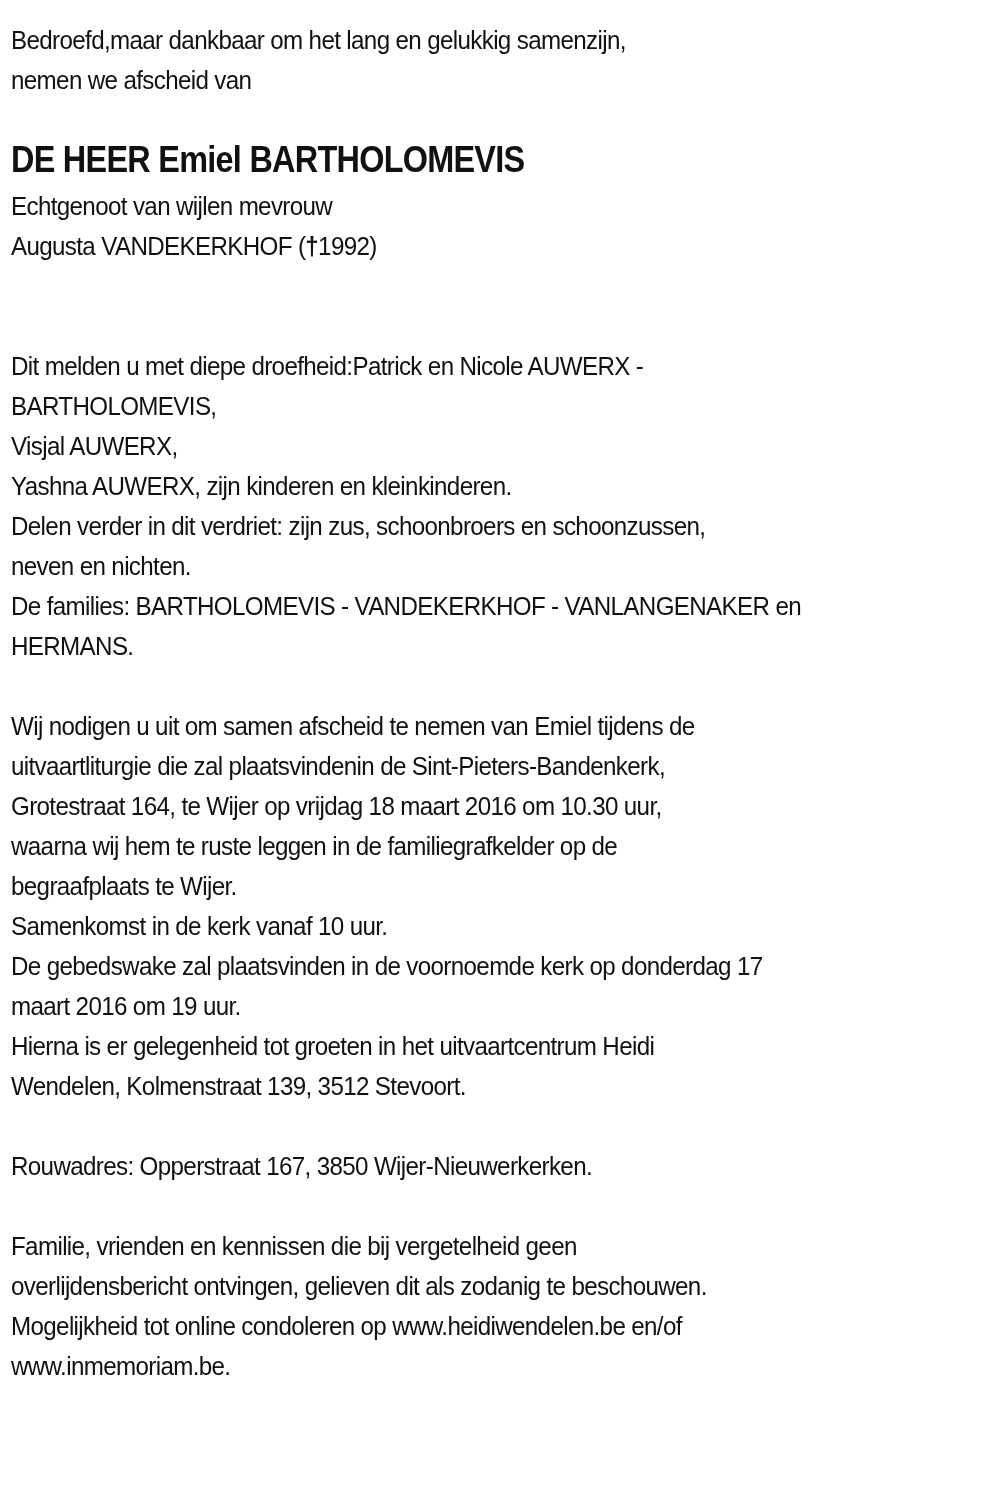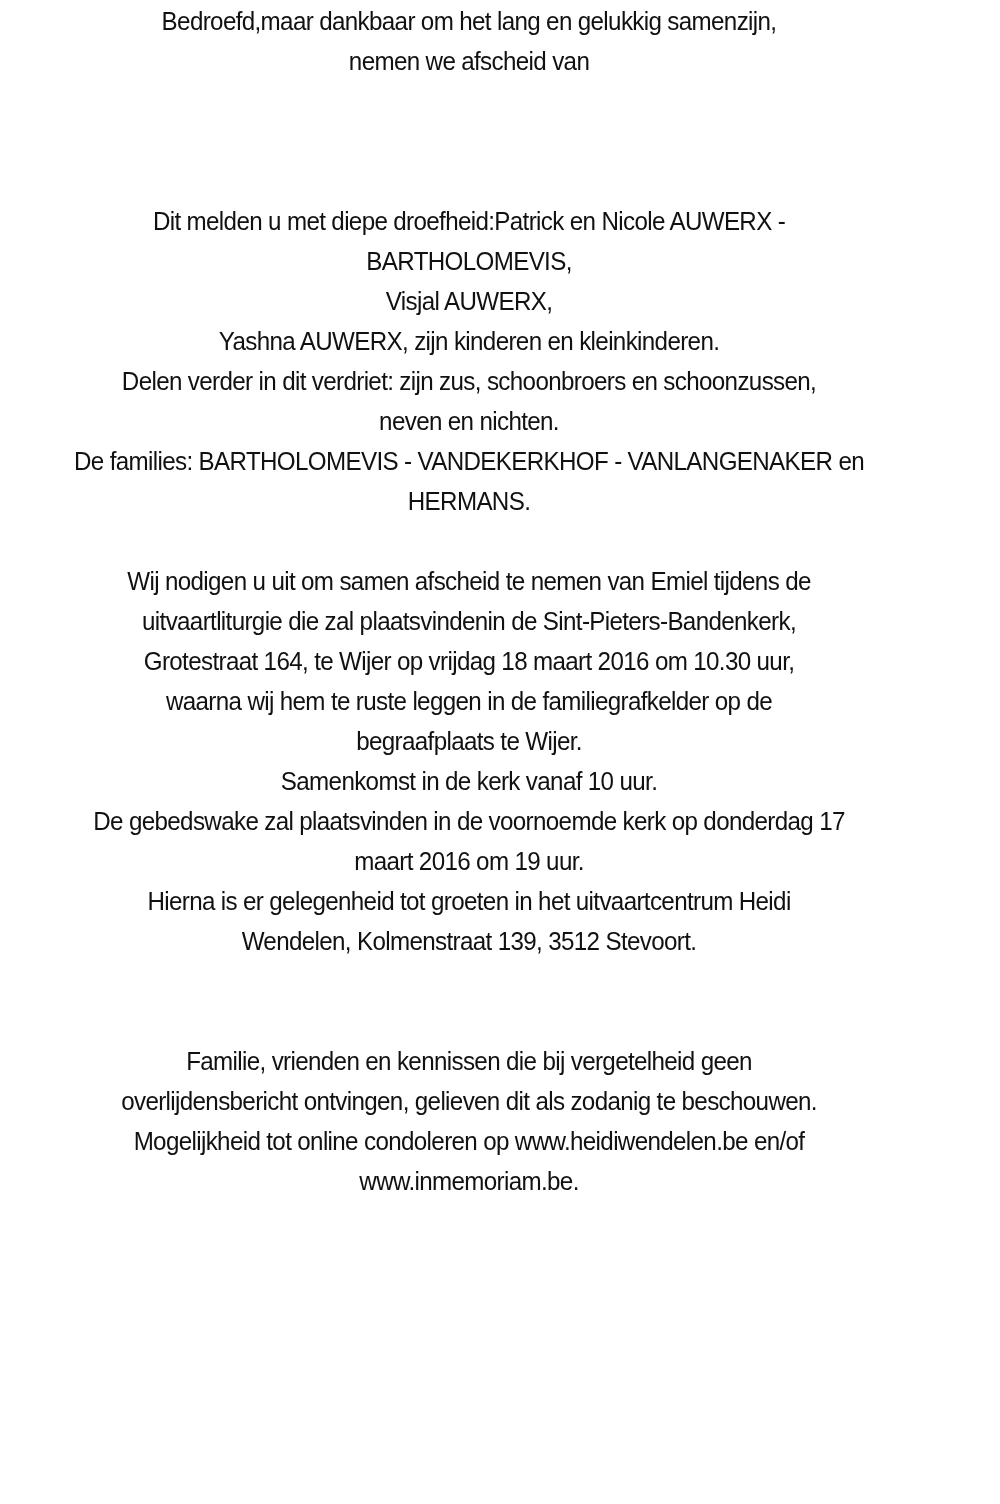--- a/index.html
+++ b/index.html
@@ -11,23 +11,22 @@
       width: 1000px;
       height: 1504px;
       overflow: hidden;
       position: relative;
       color: #111111;
       font-family: "Liberation Sans", sans-serif;
     }
     .doc {
       position: absolute;
       left: 11px;
-      top: 1px;
+      top: 20px;
       width: 985px;
-      text-align: center;
     }
     .line {
       font-size: 26px;
       line-height: 40px;
       height: 40px;
       white-space: nowrap;
       letter-spacing: -0.7px;
       transform: scaleX(0.93);
       transform-origin: left center;
     }
@@ -61,20 +60,27 @@
 
 <div class="doc">
 
   <div class="section">
     <div class="line">Bedroefd,maar dankbaar om het lang en gelukkig samenzijn,</div>
     <div class="line">nemen we afscheid van</div>
   </div>
 
   <div class="gap-heading"></div>
 
+  <div class="section">
+    <div class="heading">DE HEER Emiel BARTHOLOMEVIS</div>
+    <div class="line">Echtgenoot van wijlen mevrouw</div>
+    <div class="line">
+      <span>Augusta VANDEKERKHOF (</span><span class="cross">†</span><span>1992)</span>
+    </div>
+  </div>
 
   <div class="blank"></div>
 
 
   <div class="blank"></div>
 
   <div class="section">
     <div class="line">Dit melden u met diepe droefheid:Patrick en Nicole AUWERX -</div>
     <div class="line">BARTHOLOMEVIS,</div>
     <div class="line">Visjal AUWERX,</div>
@@ -95,20 +101,23 @@
     <div class="line">begraafplaats te Wijer.</div>
     <div class="line">Samenkomst in de kerk vanaf 10 uur.</div>
     <div class="line">De gebedswake zal plaatsvinden in de voornoemde kerk op donderdag 17</div>
     <div class="line">maart 2016 om 19 uur.</div>
     <div class="line">Hierna is er gelegenheid tot groeten in het uitvaartcentrum Heidi</div>
     <div class="line">Wendelen, Kolmenstraat 139, 3512 Stevoort.</div>
   </div>
 
   <div class="blank"></div>
 
+  <div class="section">
+    <div class="line">Rouwadres: Opperstraat 167, 3850 Wijer-Nieuwerkerken.</div>
+  </div>
 
   <div class="blank"></div>
 
   <div class="section">
     <div class="line">Familie, vrienden en kennissen die bij vergetelheid geen</div>
     <div class="line">overlijdensbericht ontvingen, gelieven dit als zodanig te beschouwen.</div>
     <div class="line">Mogelijkheid tot online condoleren op www.heidiwendelen.be en/of</div>
     <div class="line">www.inmemoriam.be.</div>
   </div>
 

